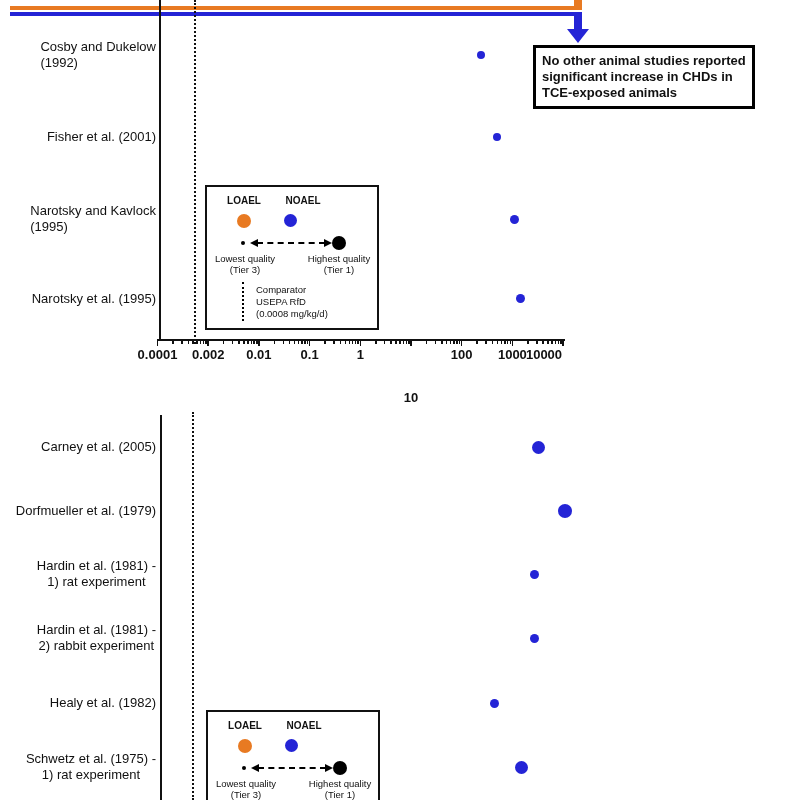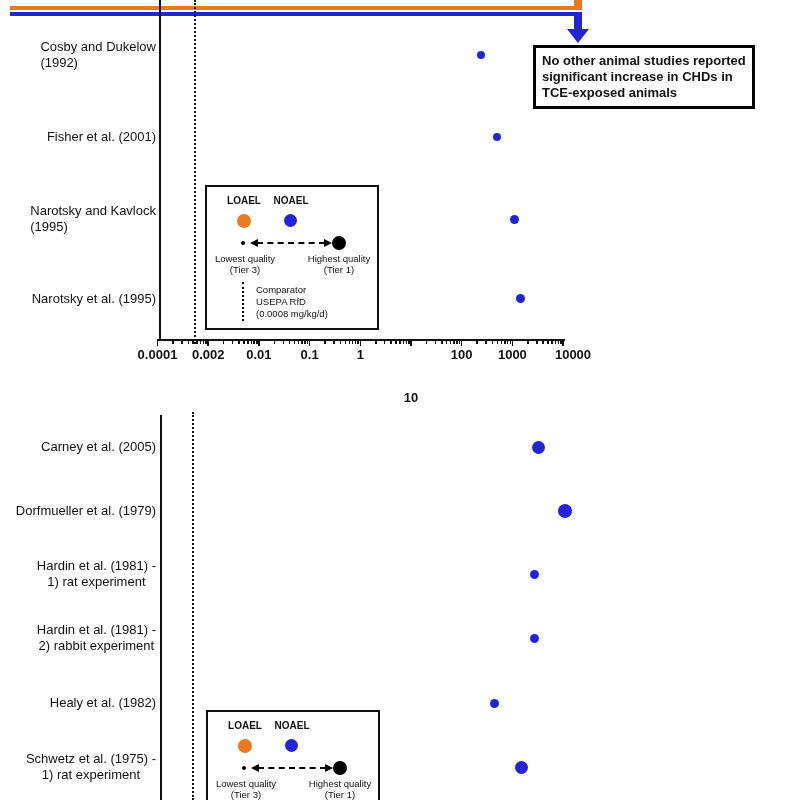--- a/index.html
+++ b/index.html
@@ -37,21 +37,21 @@
   .xtitle{left:364px;top:368px;transform:translateX(-50%);font-weight:bold;font-size:13.5px;white-space:nowrap;}
 
   .slabel{right:630px;transform:translateY(-50%);font-size:13px;line-height:16px;white-space:pre;}
   .pt{border-radius:50%;background:var(--blue);}
 
   
   .legend{width:170px;height:141px;border:2px solid var(--ink);background:#fff;}
   .legend-top{left:205px;top:185px;}
   .legend-bot{left:206px;top:710px;}
   .lg-h{top:8px;width:50px;text-align:center;font-weight:bold;font-size:10px;}
-  .lg-h.lo{left:12px;} .lg-h.no{left:59px;}
+  .lg-h.lo{left:12px;} .lg-h.no{left:71px;}
   .lg-dot{border-radius:50%;}
   .lg-dot.lo{left:30px;top:27px;width:14px;height:14px;background:var(--orange);}
   .lg-dot.no{left:77px;top:27px;width:13px;height:13px;background:var(--blue);}
   .lg-small{left:34px;top:54px;width:4px;height:4px;border-radius:50%;background:#000;}
   .lg-big{left:125px;top:49px;width:14px;height:14px;border-radius:50%;background:#000;}
   .lg-dash{left:50px;top:55px;width:68px;border-top:2px dashed #000;}
   .lg-ah{width:0;height:0;border-top:4px solid transparent;border-bottom:4px solid transparent;top:52px;}
   .lg-ah.l{left:43px;border-right:8px solid #000;}
   .lg-ah.r{left:117px;border-left:8px solid #000;}
   .lg-q{width:72px;text-align:center;font-size:9.5px;line-height:11px;}
@@ -154,21 +154,21 @@
       <div class="ticklab" style="position: absolute; left: 512.4px;">1000</div>
       <div class="tick minor" style="position: absolute; left: 527.162px;"></div>
       <div class="tick minor" style="position: absolute; left: 536.09px;"></div>
       <div class="tick minor" style="position: absolute; left: 542.424px;"></div>
       <div class="tick minor" style="position: absolute; left: 547.338px;"></div>
       <div class="tick minor" style="position: absolute; left: 551.352px;"></div>
       <div class="tick minor" style="position: absolute; left: 554.746px;"></div>
       <div class="tick minor" style="position: absolute; left: 557.687px;"></div>
       <div class="tick minor" style="position: absolute; left: 560.28px;"></div>
       <div class="tick major" style="position: absolute; left: 562.35px;"></div>
-      <div class="ticklab" style="position: absolute; left: 573px; text-align: right;">10000</div>
+      <div class="ticklab" style="position: absolute; left: 544px; text-align: right;">10000</div>
     </div>
   <div id="top-marks">
       <div class="pt" title="Cosby and Dukelow (1992)" style="position: absolute; left: 476.977px; top: 50.5px; width: 8px; height: 8px;"></div>
       <div class="slabel" style="position: absolute; top: 54.5px; text-align: left;">Cosby and Dukelow
 (1992)</div>
       <div class="pt" title="Fisher et al. (2001)" style="position: absolute; left: 493.138px; top: 133px; width: 8px; height: 8px;"></div>
       <div class="slabel" style="position: absolute; top: 137px; text-align: right;">Fisher et al. (2001)</div>
       <div class="pt" title="Narotsky and Kavlock (1995)" style="position: absolute; left: 510.493px; top: 214.5px; width: 9px; height: 9px;"></div>
       <div class="slabel" style="position: absolute; top: 219px; text-align: left;">Narotsky and Kavlock
 (1995)</div>

